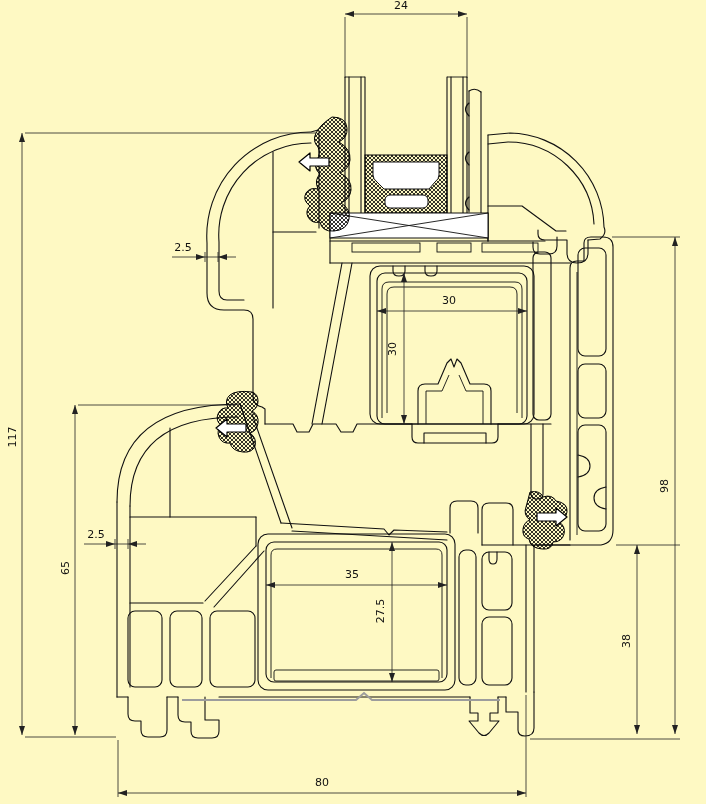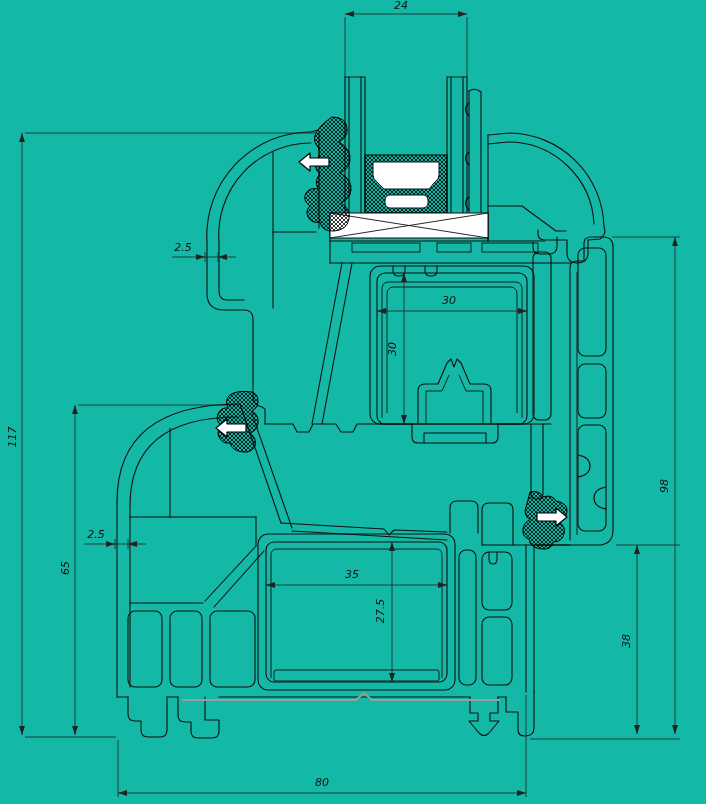--- a/index.html
+++ b/index.html
@@ -1,17 +1,17 @@
 <!DOCTYPE html>
 <html><head>
 <meta charset="utf-8">
 <style>
   html,body{margin:0;padding:0;background:#fff;}
-  #canvas{position:relative;width:706px;height:804px;background:#14b8a6;overflow:hidden;
-          font-family:"DejaVu Sans","Liberation Sans",sans-serif;font-style:italic;}
+  #canvas{position:relative;width:706px;height:804px;background:#fef9c3;overflow:hidden;
+          font-family:"DejaVu Sans","Liberation Sans",sans-serif;}
   svg{position:absolute;inset:0;}
   .profile{fill:none;stroke:#111;stroke-width:1.1;stroke-linecap:round;stroke-linejoin:round;}
   .thin{fill:none;stroke:#111;stroke-width:0.9;}
   .steel{fill:none;stroke:#9d9d9d;stroke-width:2;}
   .dimline{stroke:#222;stroke-width:0.8;fill:none;}
   .dimarrow{fill:#222;stroke:none;}
   .dimtext{font-family:"DejaVu Sans","Liberation Sans",sans-serif;font-size:11px;fill:#111;}
   .gasket{fill:url(#hx);stroke:#000;stroke-width:1;}
   .whitefill{fill:#fff;stroke:#111;stroke-width:1;}
   .sealarrow{fill:#fff;stroke:#000;stroke-width:1.2;stroke-linejoin:round;}

